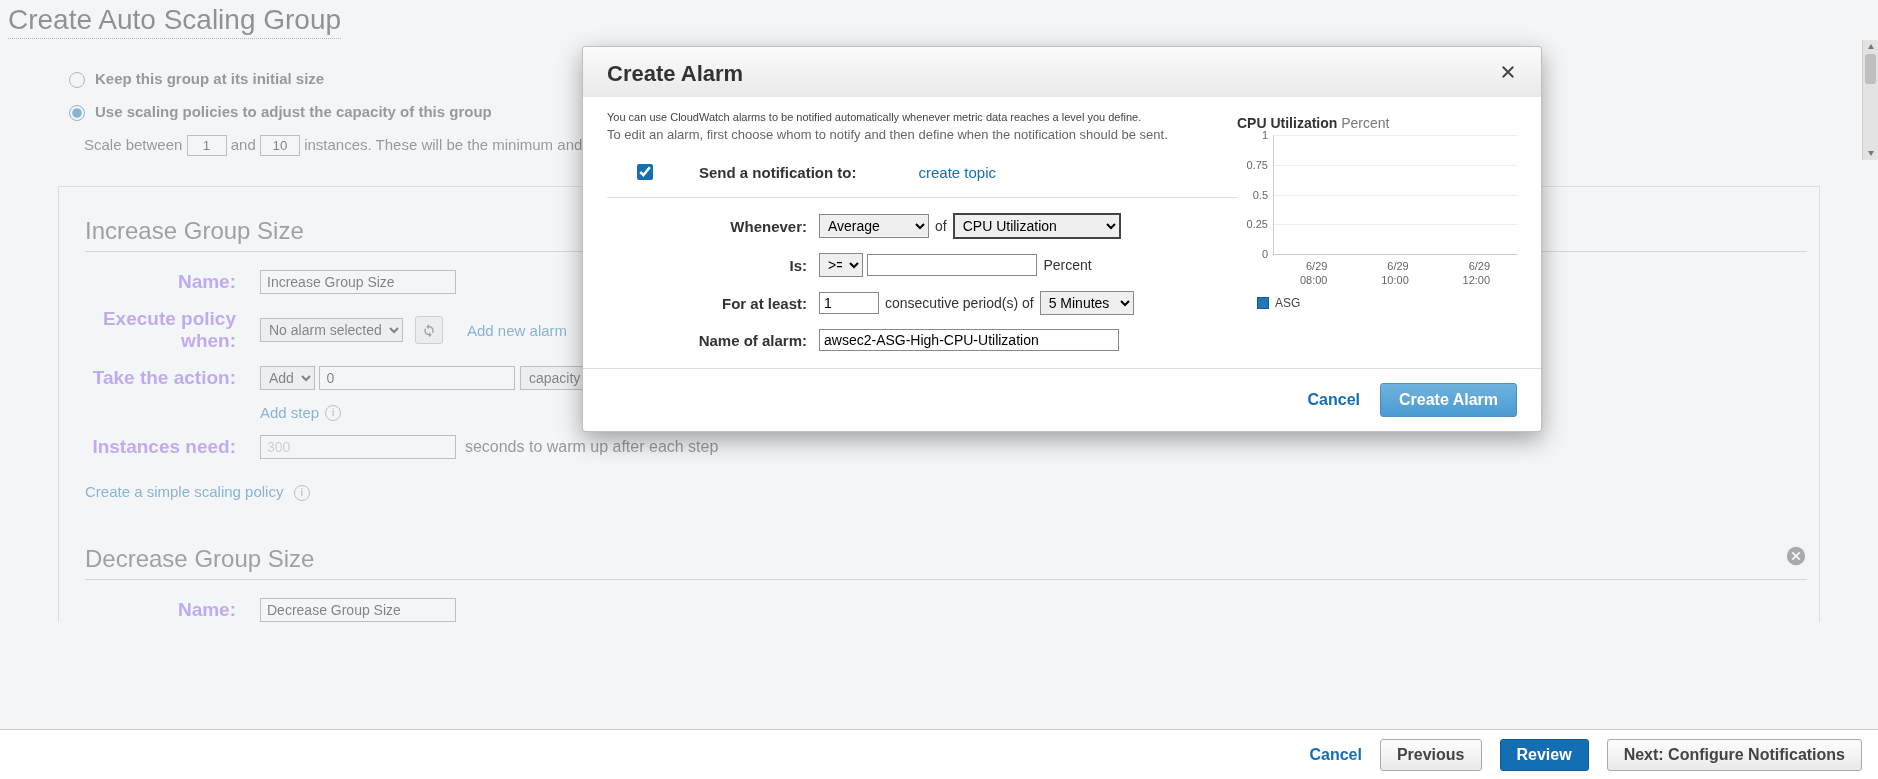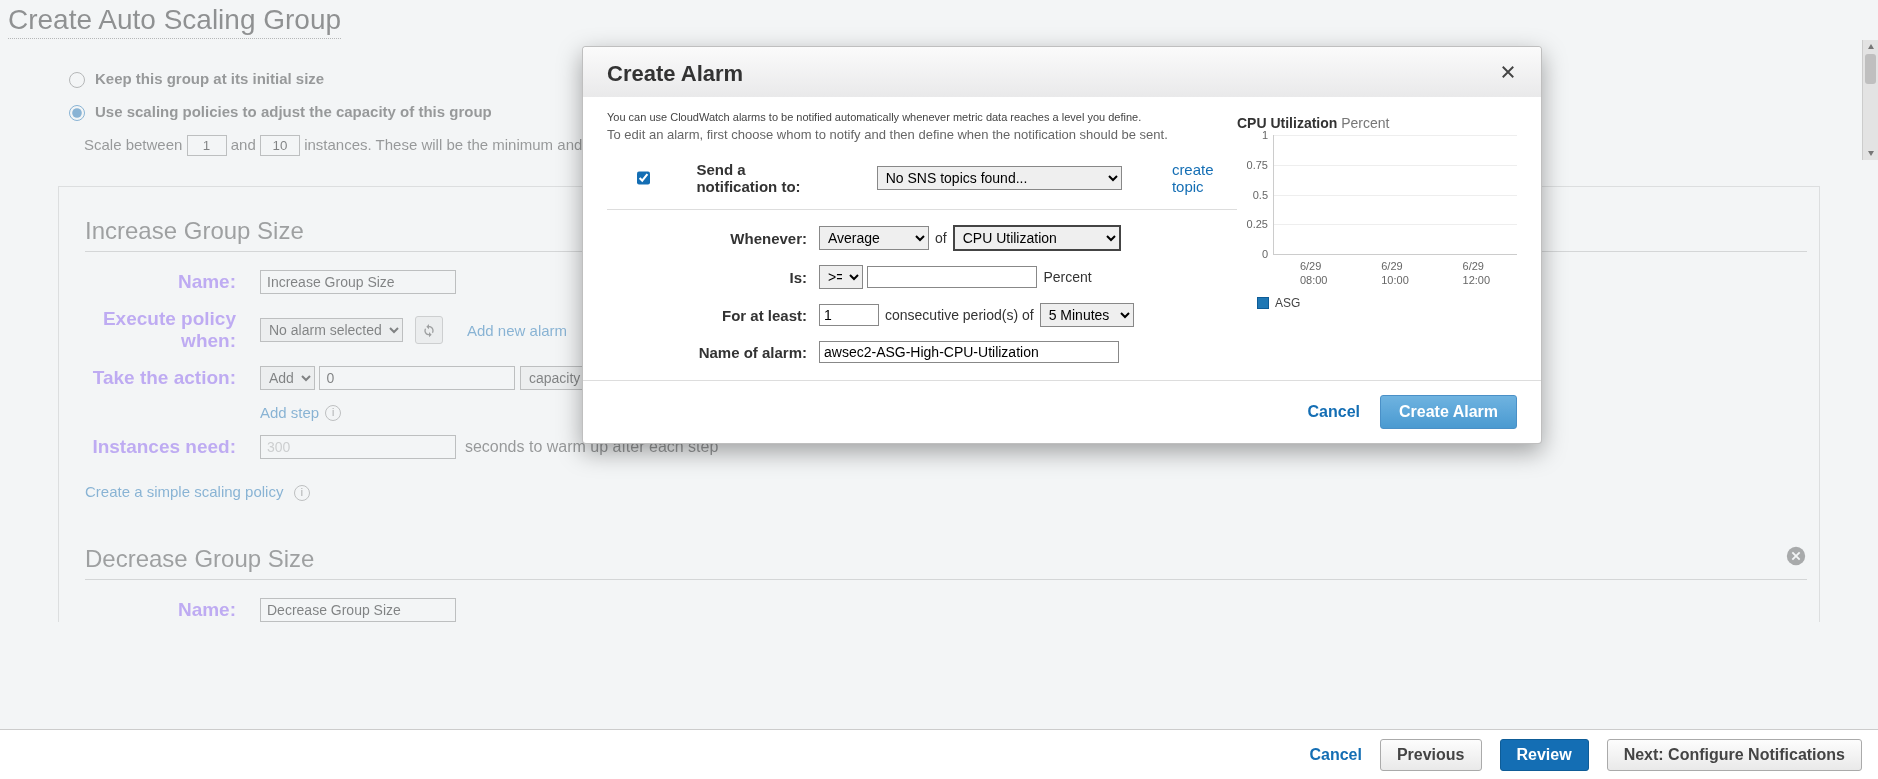--- a/index.html
+++ b/index.html
@@ -75,21 +75,21 @@
   .period-input { width:60px; }
   .value-input { width:170px; }
 
   .chart-title { font-size:14px; margin-bottom:4px; }
   .chart-title b { font-weight:700; }
   .chart-title .sub { color:#777; }
   .chart-box { position:relative; height:120px; border-left:1px solid #ccc; border-bottom:1px solid #ccc; margin-left:36px; margin-bottom:4px;}
   .chart-box .grid{position:absolute;left:0;right:0;border-top:1px solid #eee;}
   .ytick{position:absolute;right:100%;margin-right:6px;font-size:11px;color:#666;transform:translateY(-50%);}  
   .xtick{display:flex;justify-content:space-around;font-size:11px;color:#666;margin-left:36px;}
-  .xtick div{text-align:left;line-height:1.3;}
+  .xtick div{text-align:right;line-height:1.3;}
   .legend{font-size:12px;color:#444;margin-left:20px;margin-top:8px;}
   .legend .swatch{display:inline-block;width:12px;height:12px;background:#1f77b4;border:1px solid #0e5c97;vertical-align:middle;margin-right:6px;}
 
   .modal-footer { border-top:1px solid #ddd; padding:14px 24px; display:flex; justify-content:flex-end; gap:20px; align-items:center; margin-top:10px;}
   .modal-footer .cancel { color:#146eb4; font-weight:700; font-size:16px; }
   .modal-footer .create-btn { background:linear-gradient(#6fb3e0,#4a9ad1); border:1px solid #4a90c7; color:#fff; font-weight:700; font-size:16px; padding:7px 18px; border-radius:3px; }
 </style>
 </head>
 <body>
 
@@ -204,21 +204,20 @@
   </div>
 
   <div class="modal-body">
     <div class="form-col">
       <p class="desc1">You can use CloudWatch alarms to be notified automatically whenever metric data reaches a level you define.</p>
       <p class="desc2">To edit an alarm, first choose whom to notify and then define when the notification should be sent.</p>
 
       <div class="form-row first">
         <input type="checkbox" checked="" style="">
         <span class="label" style="width:auto;text-align:left;padding-right:12px;">Send a notification to:</span>
-        <select class="sns-select"><option>No SNS topics found...</option></select>
         <span class="link">create topic</span>
       </div>
 
       <div class="form-row">
         <span class="label">Whenever:</span>
         <select style="width:110px"><option>Average</option></select>
         <span class="gap">of</span>
         <select class="metric-select" style="width:168px"><option>CPU Utilization</option></select>
       </div>
 

